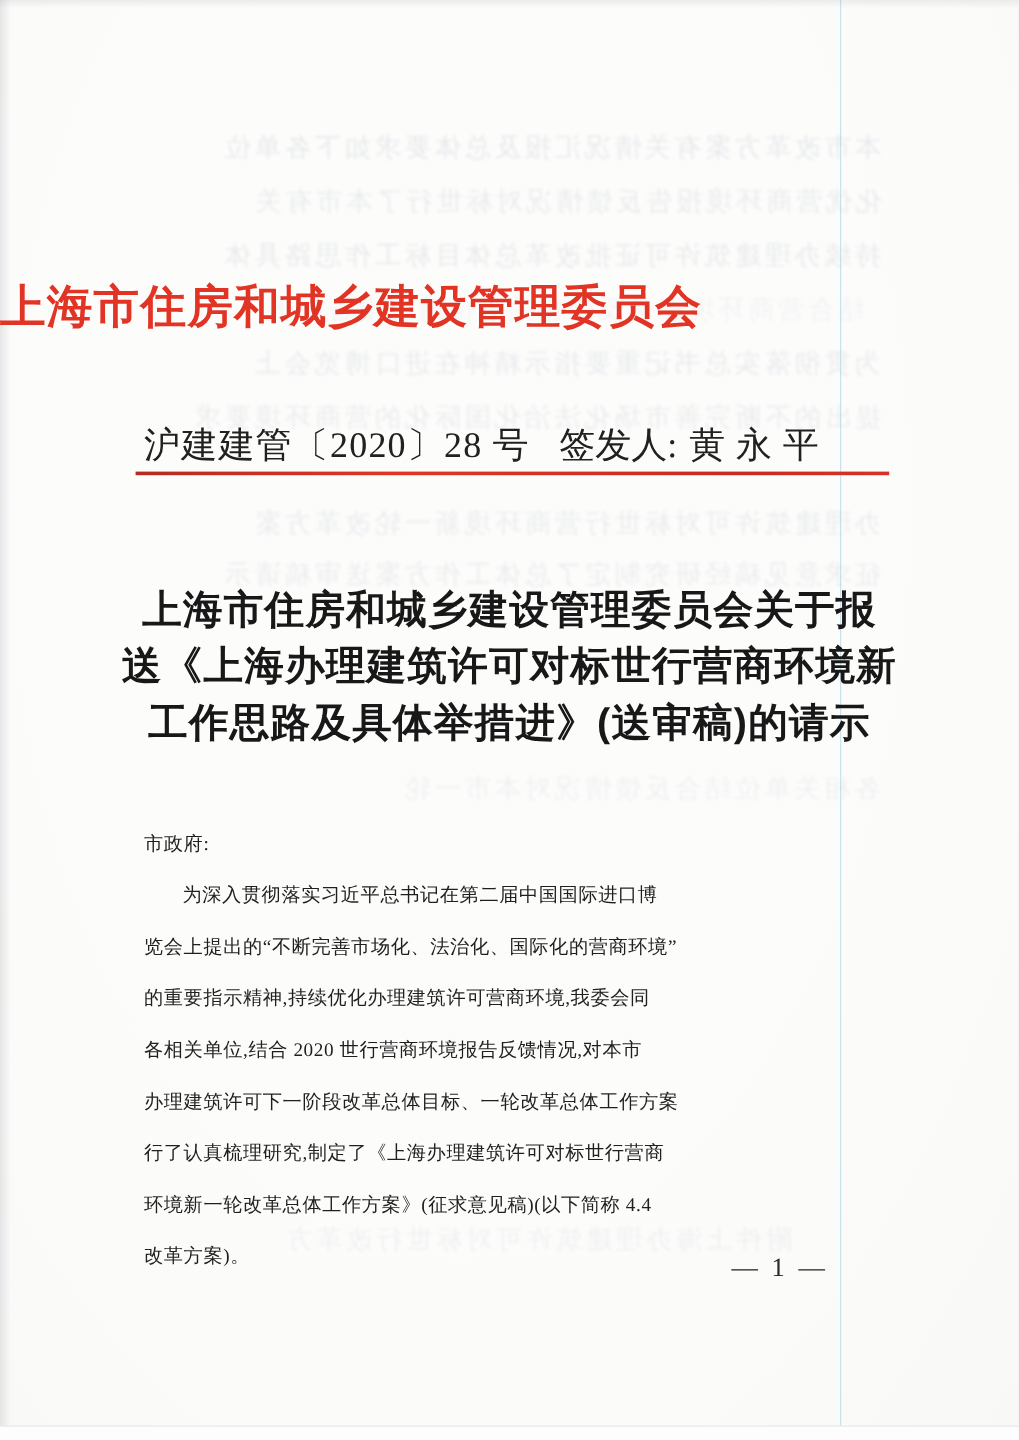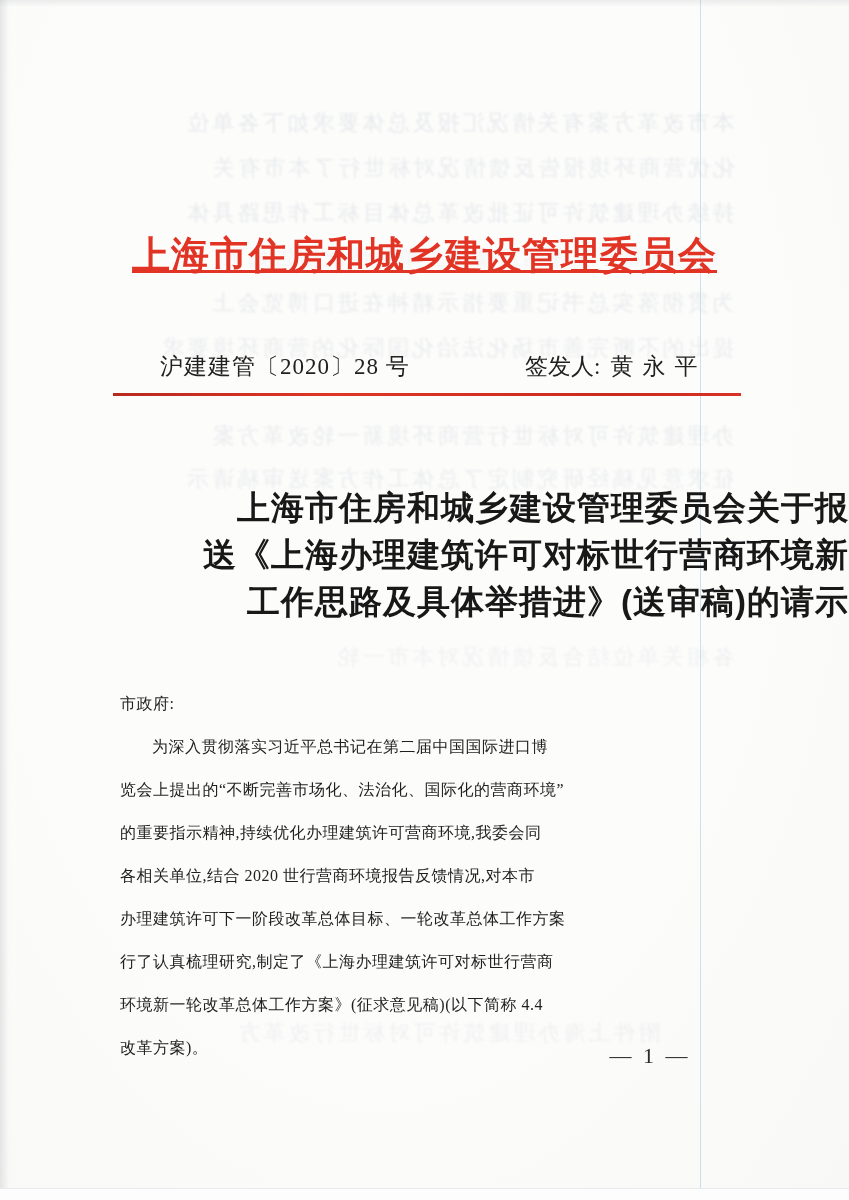--- a/index.html
+++ b/index.html
@@ -21,33 +21,33 @@
     background:#fdfdfd;border-top:1px solid rgba(175,185,198,0.28);}
   .fold-line{position:absolute;left:700px;top:0;bottom:12px;width:1px;
     background:rgba(140,195,225,0.45);}
   .bleed{position:absolute;white-space:nowrap;overflow:hidden;
     transform:scaleX(-1);
     font-size:22px;letter-spacing:3px;color:#aeb4bf;filter:blur(1.2px);
     font-family:"Liberation Serif","DejaVu Serif",serif;pointer-events:none;}
   
   .letterhead-title{
     position:absolute;top:230px;left:0;width:100%;
-    text-align:center;font-size:38px;font-weight:bold;
-    letter-spacing:1px;color:#e23425;text-decoration:underline;
+    font-size:38px;font-weight:bold;
+    letter-spacing:1px;color:#e23425;
   }
-  .docnum-row{position:absolute;top:351px;left:120px;right:110px;height:32px;font-size:23px;margin-left:40px;}
+  .docnum-row{position:absolute;top:351px;left:120px;right:110px;height:32px;font-size:30px;}
   .doc-number{position:absolute;left:0;top:0;letter-spacing:1px;}
-  .signer{position:absolute;left:365px;top:0;}
+  .signer{position:absolute;left:346px;top:0;}
   .signer-name{margin-left:10px;letter-spacing:9px;}
   .red-rule{position:absolute;top:393px;left:113px;width:628px;height:3px;
     background:linear-gradient(90deg,#b82a1e,#e03527 35%,#c92b1e 80%,#d93125);}
   
   .doc-heading{
     position:absolute;top:484px;left:0;width:100%;
-    text-align:right;font-weight:bold;font-size:33px;line-height:47px;
+    text-align:center;font-weight:bold;font-size:33px;line-height:47px;
     letter-spacing:1px;color:#181818;
     font-family:"Liberation Sans","DejaVu Sans",sans-serif;
   }
   
   .body-block{
     position:absolute;top:682px;left:120px;width:620px;
     font-size:16px;line-height:43px;letter-spacing:0.5px;color:#1f1f1f;
   }
   .body-line{white-space:nowrap;}
   .indent{text-indent:2em;}

